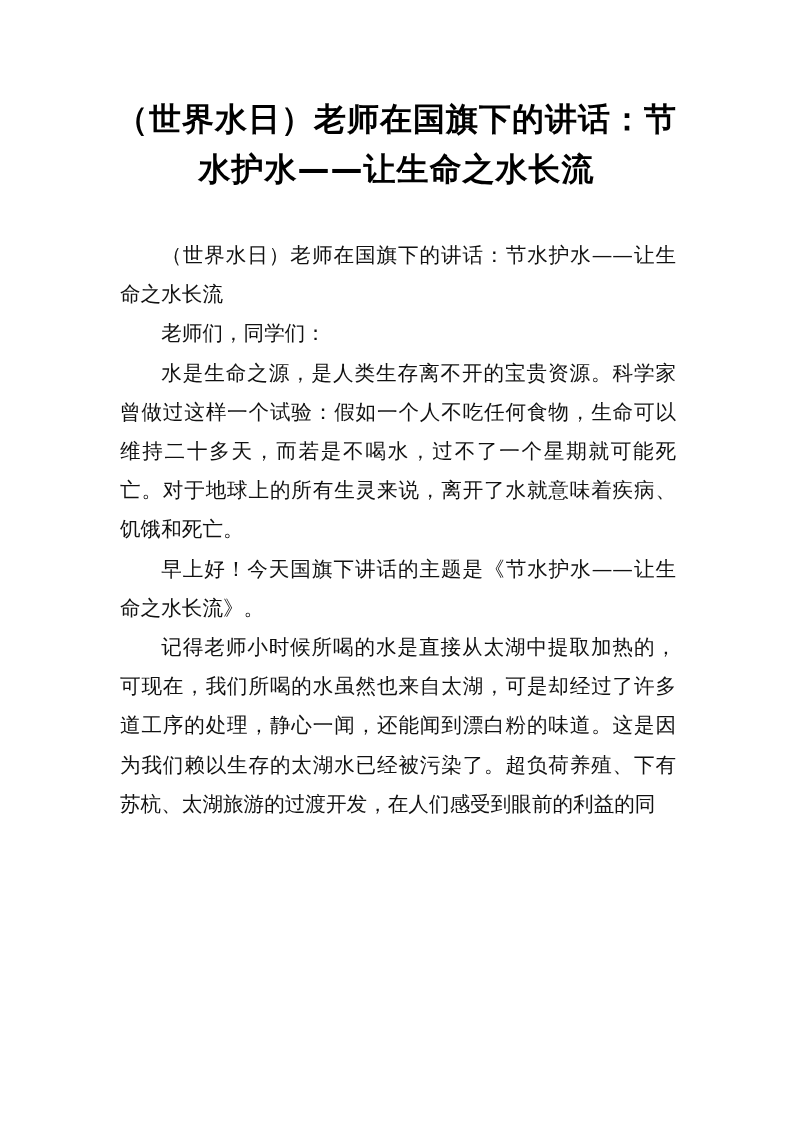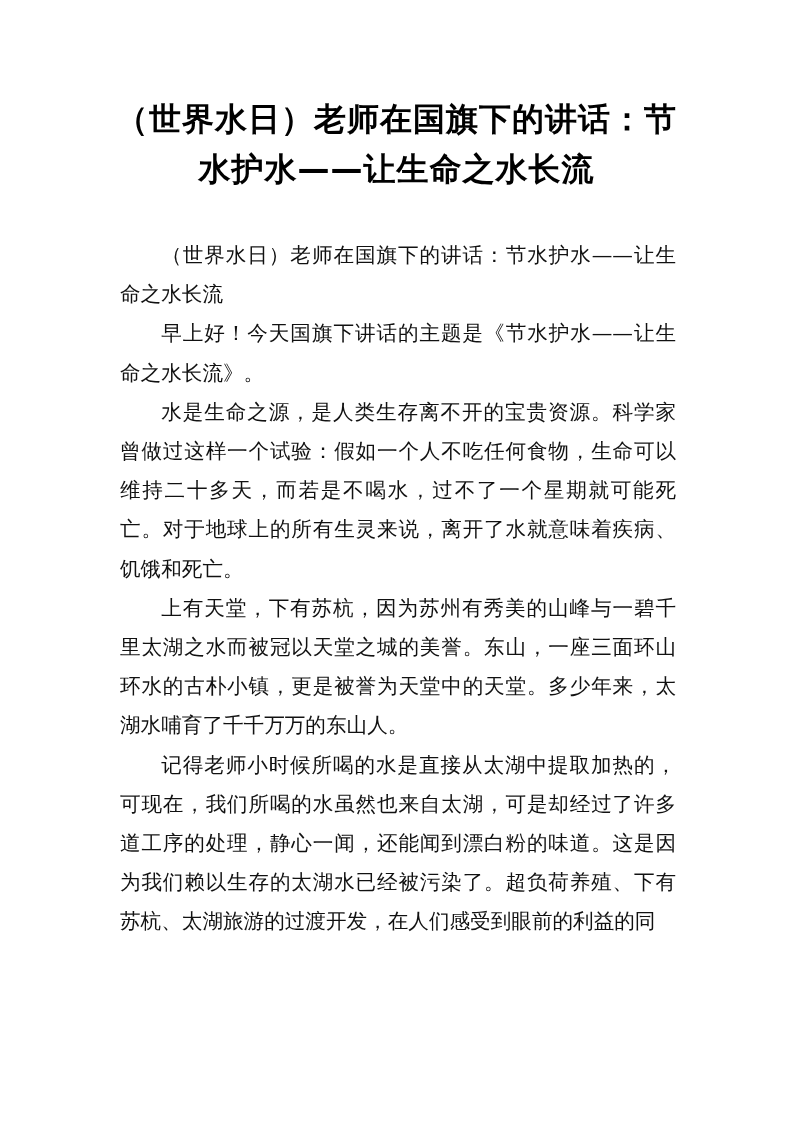--- a/index.html
+++ b/index.html
@@ -22,18 +22,18 @@
   }
   .body p { margin: 0; text-indent: 2em; }
 </style>
 </head>
 <body>
 
 <div class="page">
   <div class="title">（世界水日）老师在国旗下的讲话：节水护水——让生命之水长流</div>
   <div class="body">
     <p>（世界水日）老师在国旗下的讲话：节水护水——让生命之水长流</p>
+    <p>老师们，同学们：</p>
+    <p>水是生命之源，是人类生存离不开的宝贵资源。科学家曾做过这样一个试验：假如一个人不吃任何食物，生命可以维持二十多天，而若是不喝水，过不了一个星期就可能死亡。对于地球上的所有生灵来说，离开了水就意味着疾病、饥饿和死亡。</p>
     <p>早上好！今天国旗下讲话的主题是《节水护水——让生命之水长流》。</p>
-    <p>水是生命之源，是人类生存离不开的宝贵资源。科学家曾做过这样一个试验：假如一个人不吃任何食物，生命可以维持二十多天，而若是不喝水，过不了一个星期就可能死亡。对于地球上的所有生灵来说，离开了水就意味着疾病、饥饿和死亡。</p>
-    <p>上有天堂，下有苏杭，因为苏州有秀美的山峰与一碧千里太湖之水而被冠以天堂之城的美誉。东山，一座三面环山环水的古朴小镇，更是被誉为天堂中的天堂。多少年来，太湖水哺育了千千万万的东山人。</p>
     <p>记得老师小时候所喝的水是直接从太湖中提取加热的，可现在，我们所喝的水虽然也来自太湖，可是却经过了许多道工序的处理，静心一闻，还能闻到漂白粉的味道。这是因为我们赖以生存的太湖水已经被污染了。超负荷养殖、下有苏杭、太湖旅游的过渡开发，在人们感受到眼前的利益的同</p>
   </div>
 </div>
 
 </body></html>

